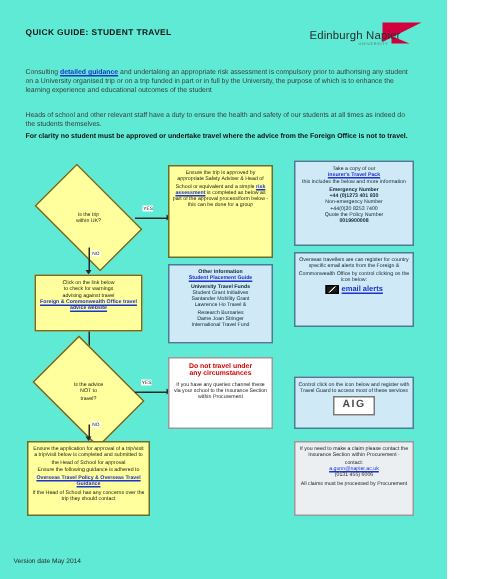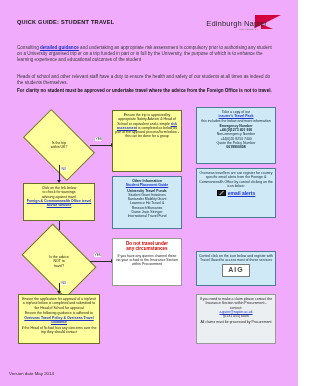--- a/index.html
+++ b/index.html
@@ -3,21 +3,21 @@
 <meta charset="utf-8">
 <style>
   html,body{margin:0;padding:0;background:#ffffff;}
   body{
     width:298px;height:386px;
     font-family:"Liberation Sans", sans-serif;
     color:#1a1a1a;
     position:relative;
     overflow:hidden;
   }
-  .page{position:relative;width:298px;height:386px;background:#f0abfc;}
+  .page{position:relative;width:298px;height:386px;background:#5eead4;}
 
   
   .hdr{position:absolute;left:17px;top:14px;width:264px;height:30px;}
   .hdr-title{
     position:absolute;left:0;top:5px;
     font-size:5.6px;font-weight:bold;letter-spacing:.25px;color:#141414;
   }
   .logo{position:absolute;right:0;top:0;width:92px;height:26px;}
   .logo-word{
     position:absolute;right:14px;top:5px;

